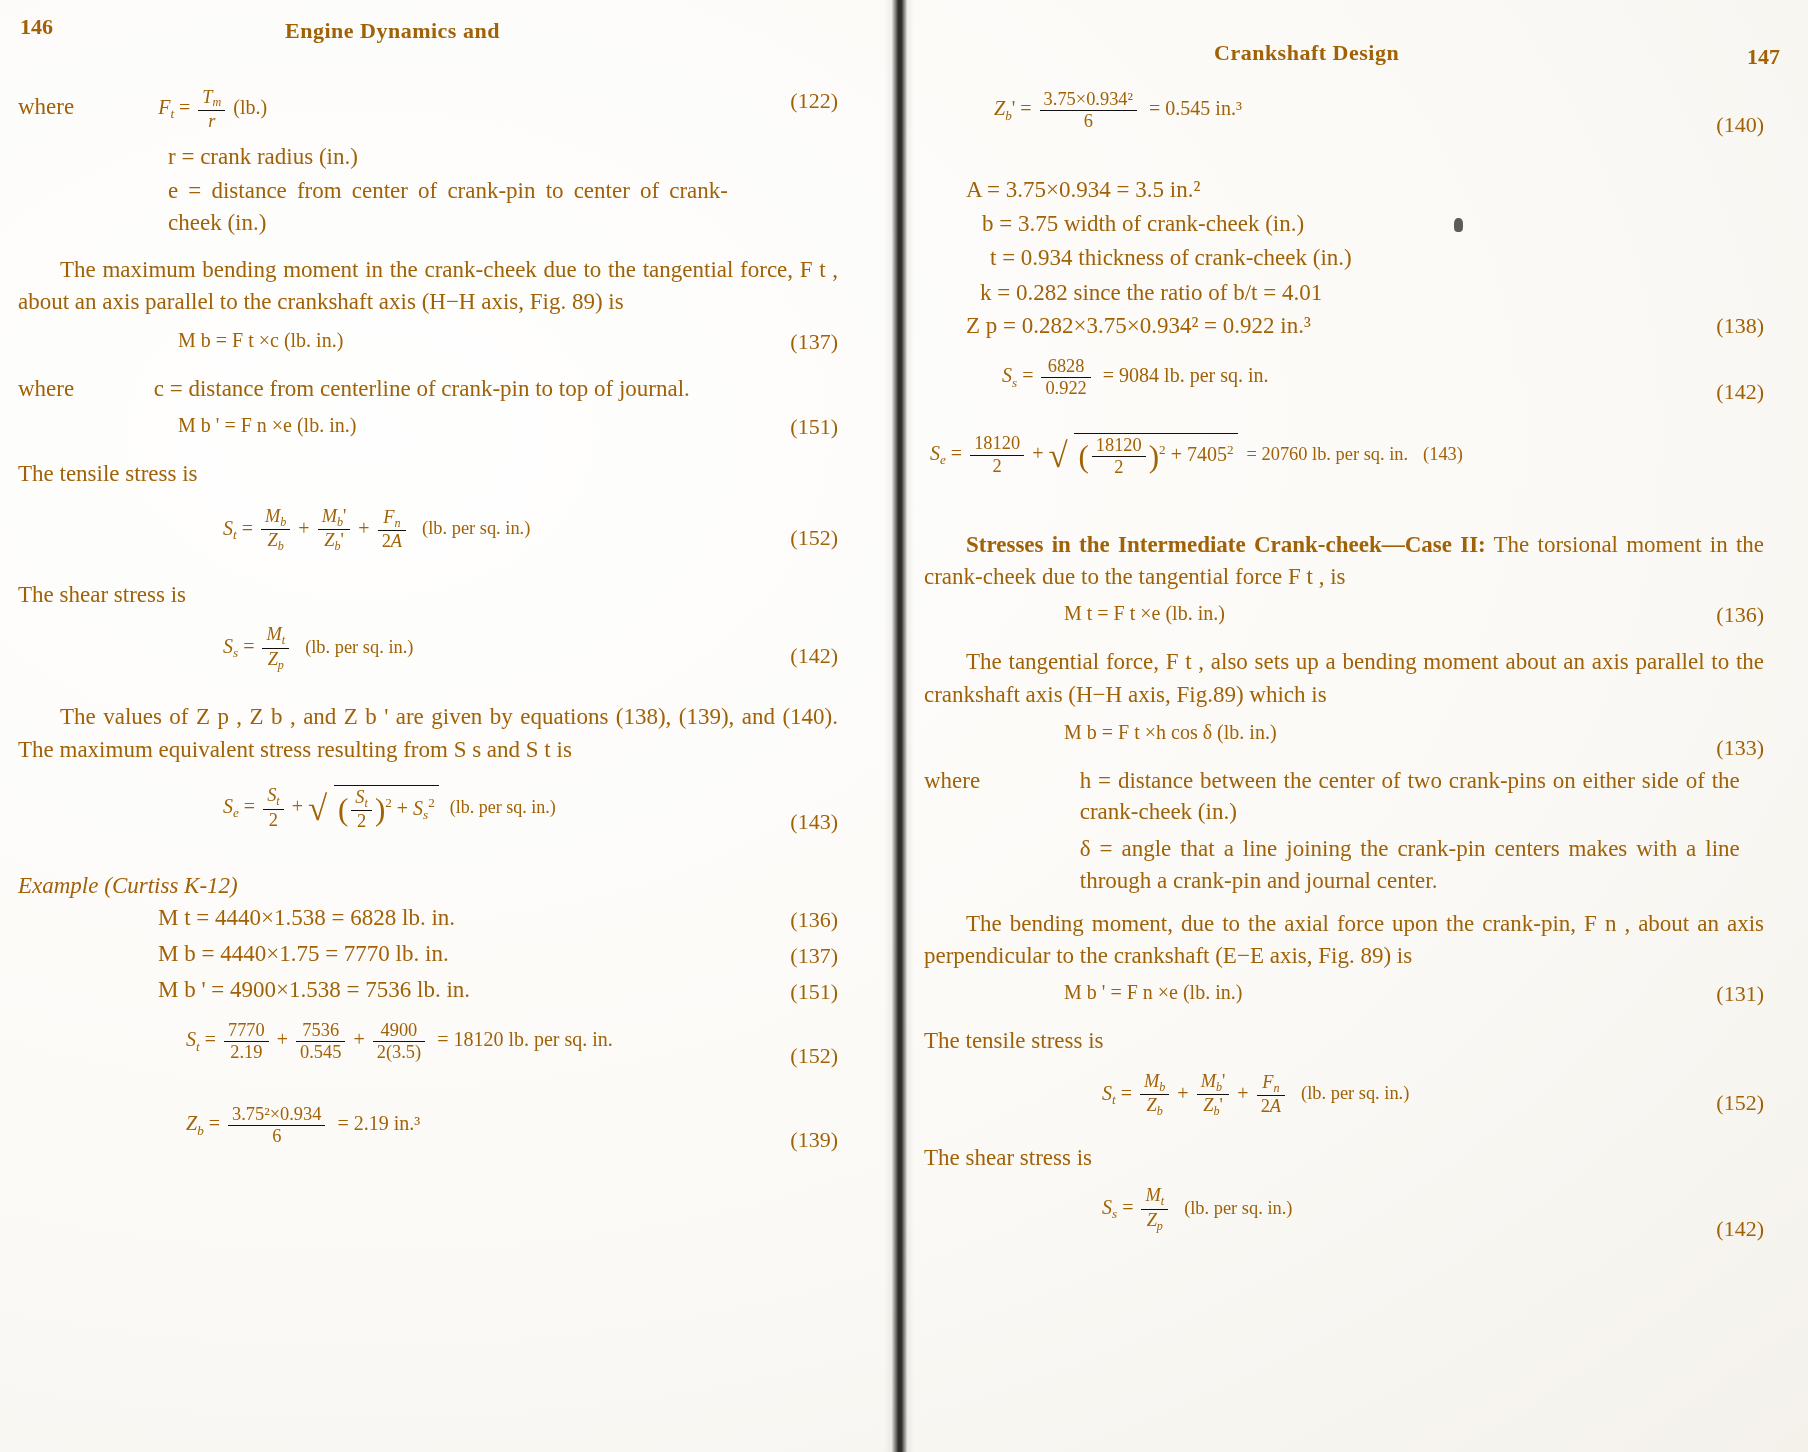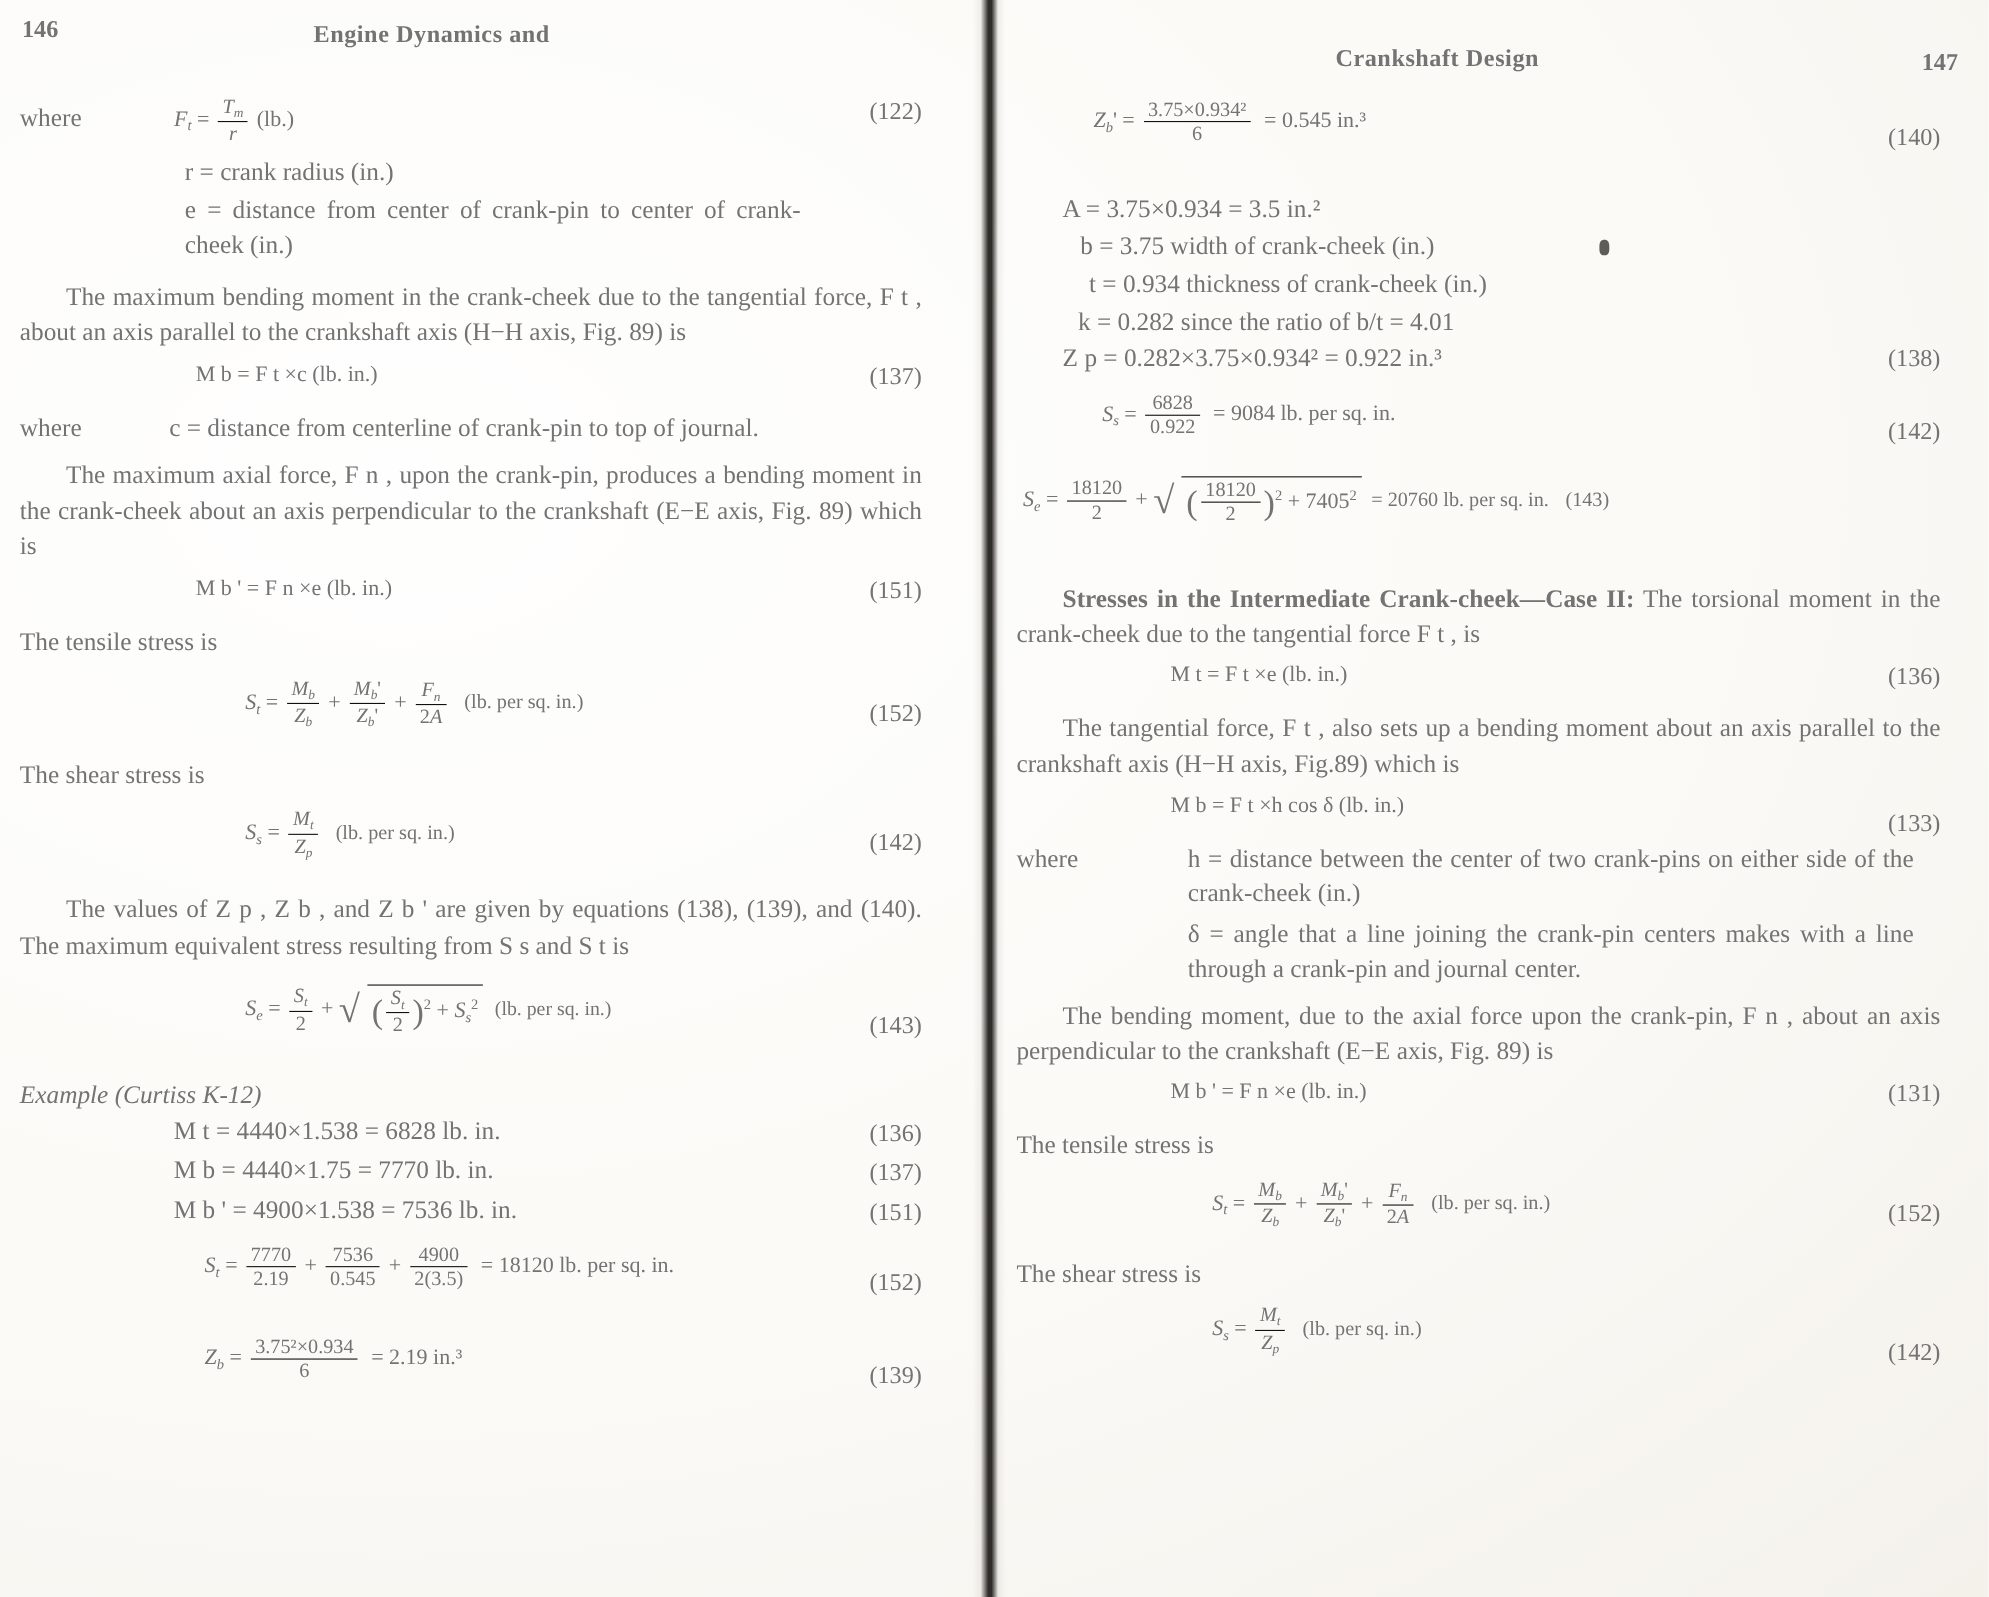--- a/index.html
+++ b/index.html
@@ -6,21 +6,21 @@
     margin: 0;
     padding: 0;
     background: #ffffff;
   }
   .page {
     position: relative;
     width: 1808px;
     height: 1452px;
     background: #fbfaf7;
     font-family: "Liberation Serif", serif;
-    color: #737373;
+    color: #a16207;
     overflow: hidden;
   }
   
   .paper-tone {
     position: absolute;
     inset: 0;
     background:
       radial-gradient(ellipse at 20% 30%, rgba(255,255,255,0.9) 0%, rgba(250,248,243,0.4) 60%, rgba(238,234,226,0.55) 100%);
     pointer-events: none;
   }
@@ -244,21 +244,20 @@
       <div class="eqline">
         <span class="eqbody eq-indent-2">M b = F t ×c (lb. in.)</span>
         <span class="eqnum">(137)</span>
       </div>
 
       <div class="whereline">
         <span class="where-label">where</span>
         <span class="where-body" style="width:600px;">c = distance from centerline of crank-pin to top of journal.</span>
       </div>
 
-      <p class="para" style="margin-top:12px;">The maximum axial force, F n , upon the crank-pin, produces a bending moment in the crank-cheek about an axis perpendicular to the crankshaft (E−E axis, Fig. 89) which is</p>
 
       <div class="eqline">
         <span class="eqbody eq-indent-2">M b ' = F n ×e (lb. in.)</span>
         <span class="eqnum">(151)</span>
       </div>
 
       <p class="para noindent">The tensile stress is</p>
 
       <div class="eqline" style="margin-top:16px; min-height:60px;">
         <span class="eqbody eq-indent-3">

